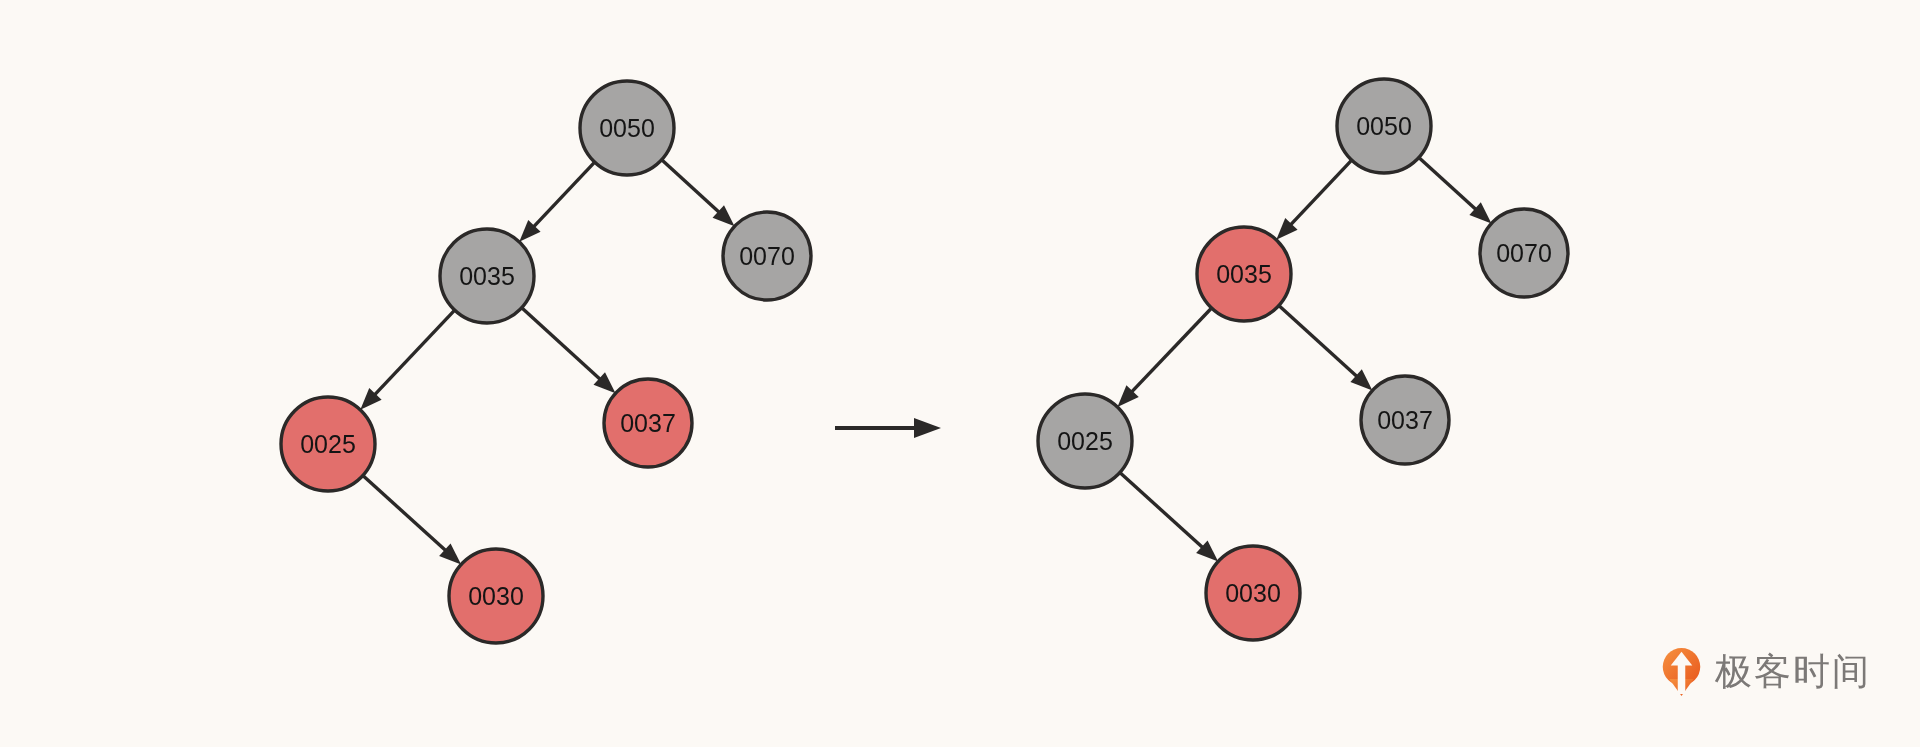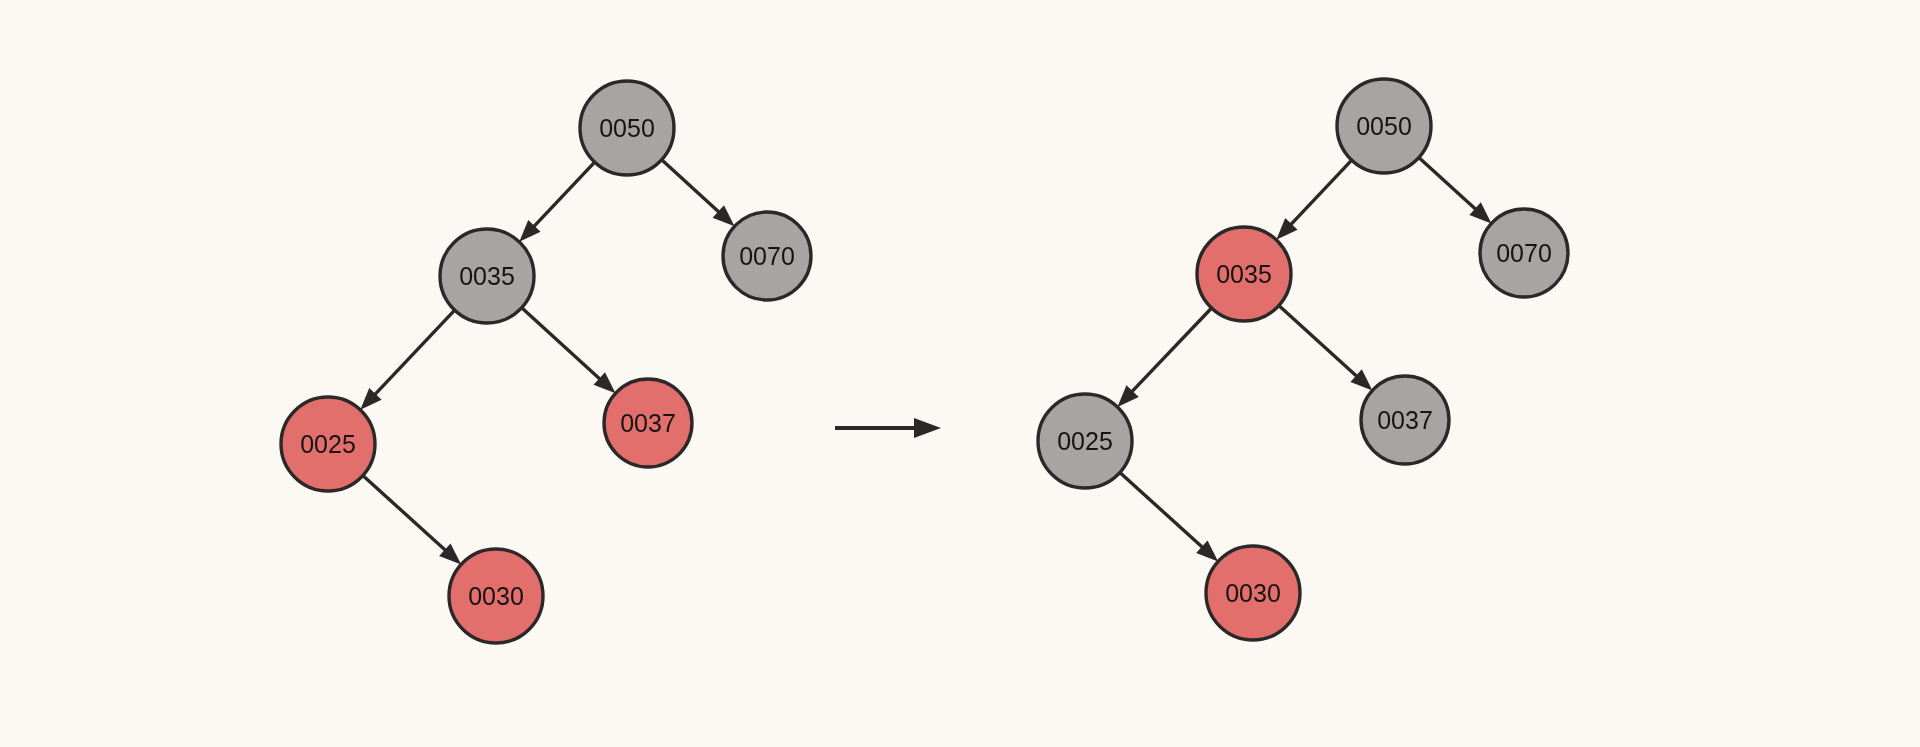--- a/index.html
+++ b/index.html
@@ -77,14 +77,29 @@
         <text x="1405" y="420" text-anchor="middle" dominant-baseline="central" fill="#141414">0037</text>
         <circle cx="1253" cy="593" r="47" fill="#e26f6c" stroke="#2b2928" stroke-width="3.4"></circle>
         <text x="1253" y="593" text-anchor="middle" dominant-baseline="central" fill="#141414">0030</text>
       </g>
       <g>
         <line x1="835" y1="428" x2="917" y2="428" stroke="#2b2928" stroke-width="4"></line>
         <polygon points="941,428 914,438 914,418" fill="#2b2928"></polygon>
       </g>
     </svg>
 
+  <div class="logo">
+    <svg class="logo-icon" viewBox="0 0 48 56" xmlns="http://www.w3.org/2000/svg">
+      <defs>
+        <linearGradient id="lg-orange" x1="0" y1="0" x2="1" y2="1">
+          <stop offset="0" stop-color="#f6913f"></stop>
+          <stop offset="1" stop-color="#e8571d"></stop>
+        </linearGradient>
+      </defs>
+      <circle cx="24" cy="23" r="20" fill="url(#lg-orange)"></circle>
+      <polygon points="11,36 37,36 24,54" fill="url(#lg-orange)"></polygon>
+      <polygon points="24,7 12.5,21.5 35.5,21.5" fill="#fcf9f5"></polygon>
+      <rect x="20" y="21" width="8" height="31" fill="#fcf9f5"></rect>
+    </svg>
+    <span class="logo-text">极客时间</span>
+  </div>
 
 </div>
 
 </body></html>

